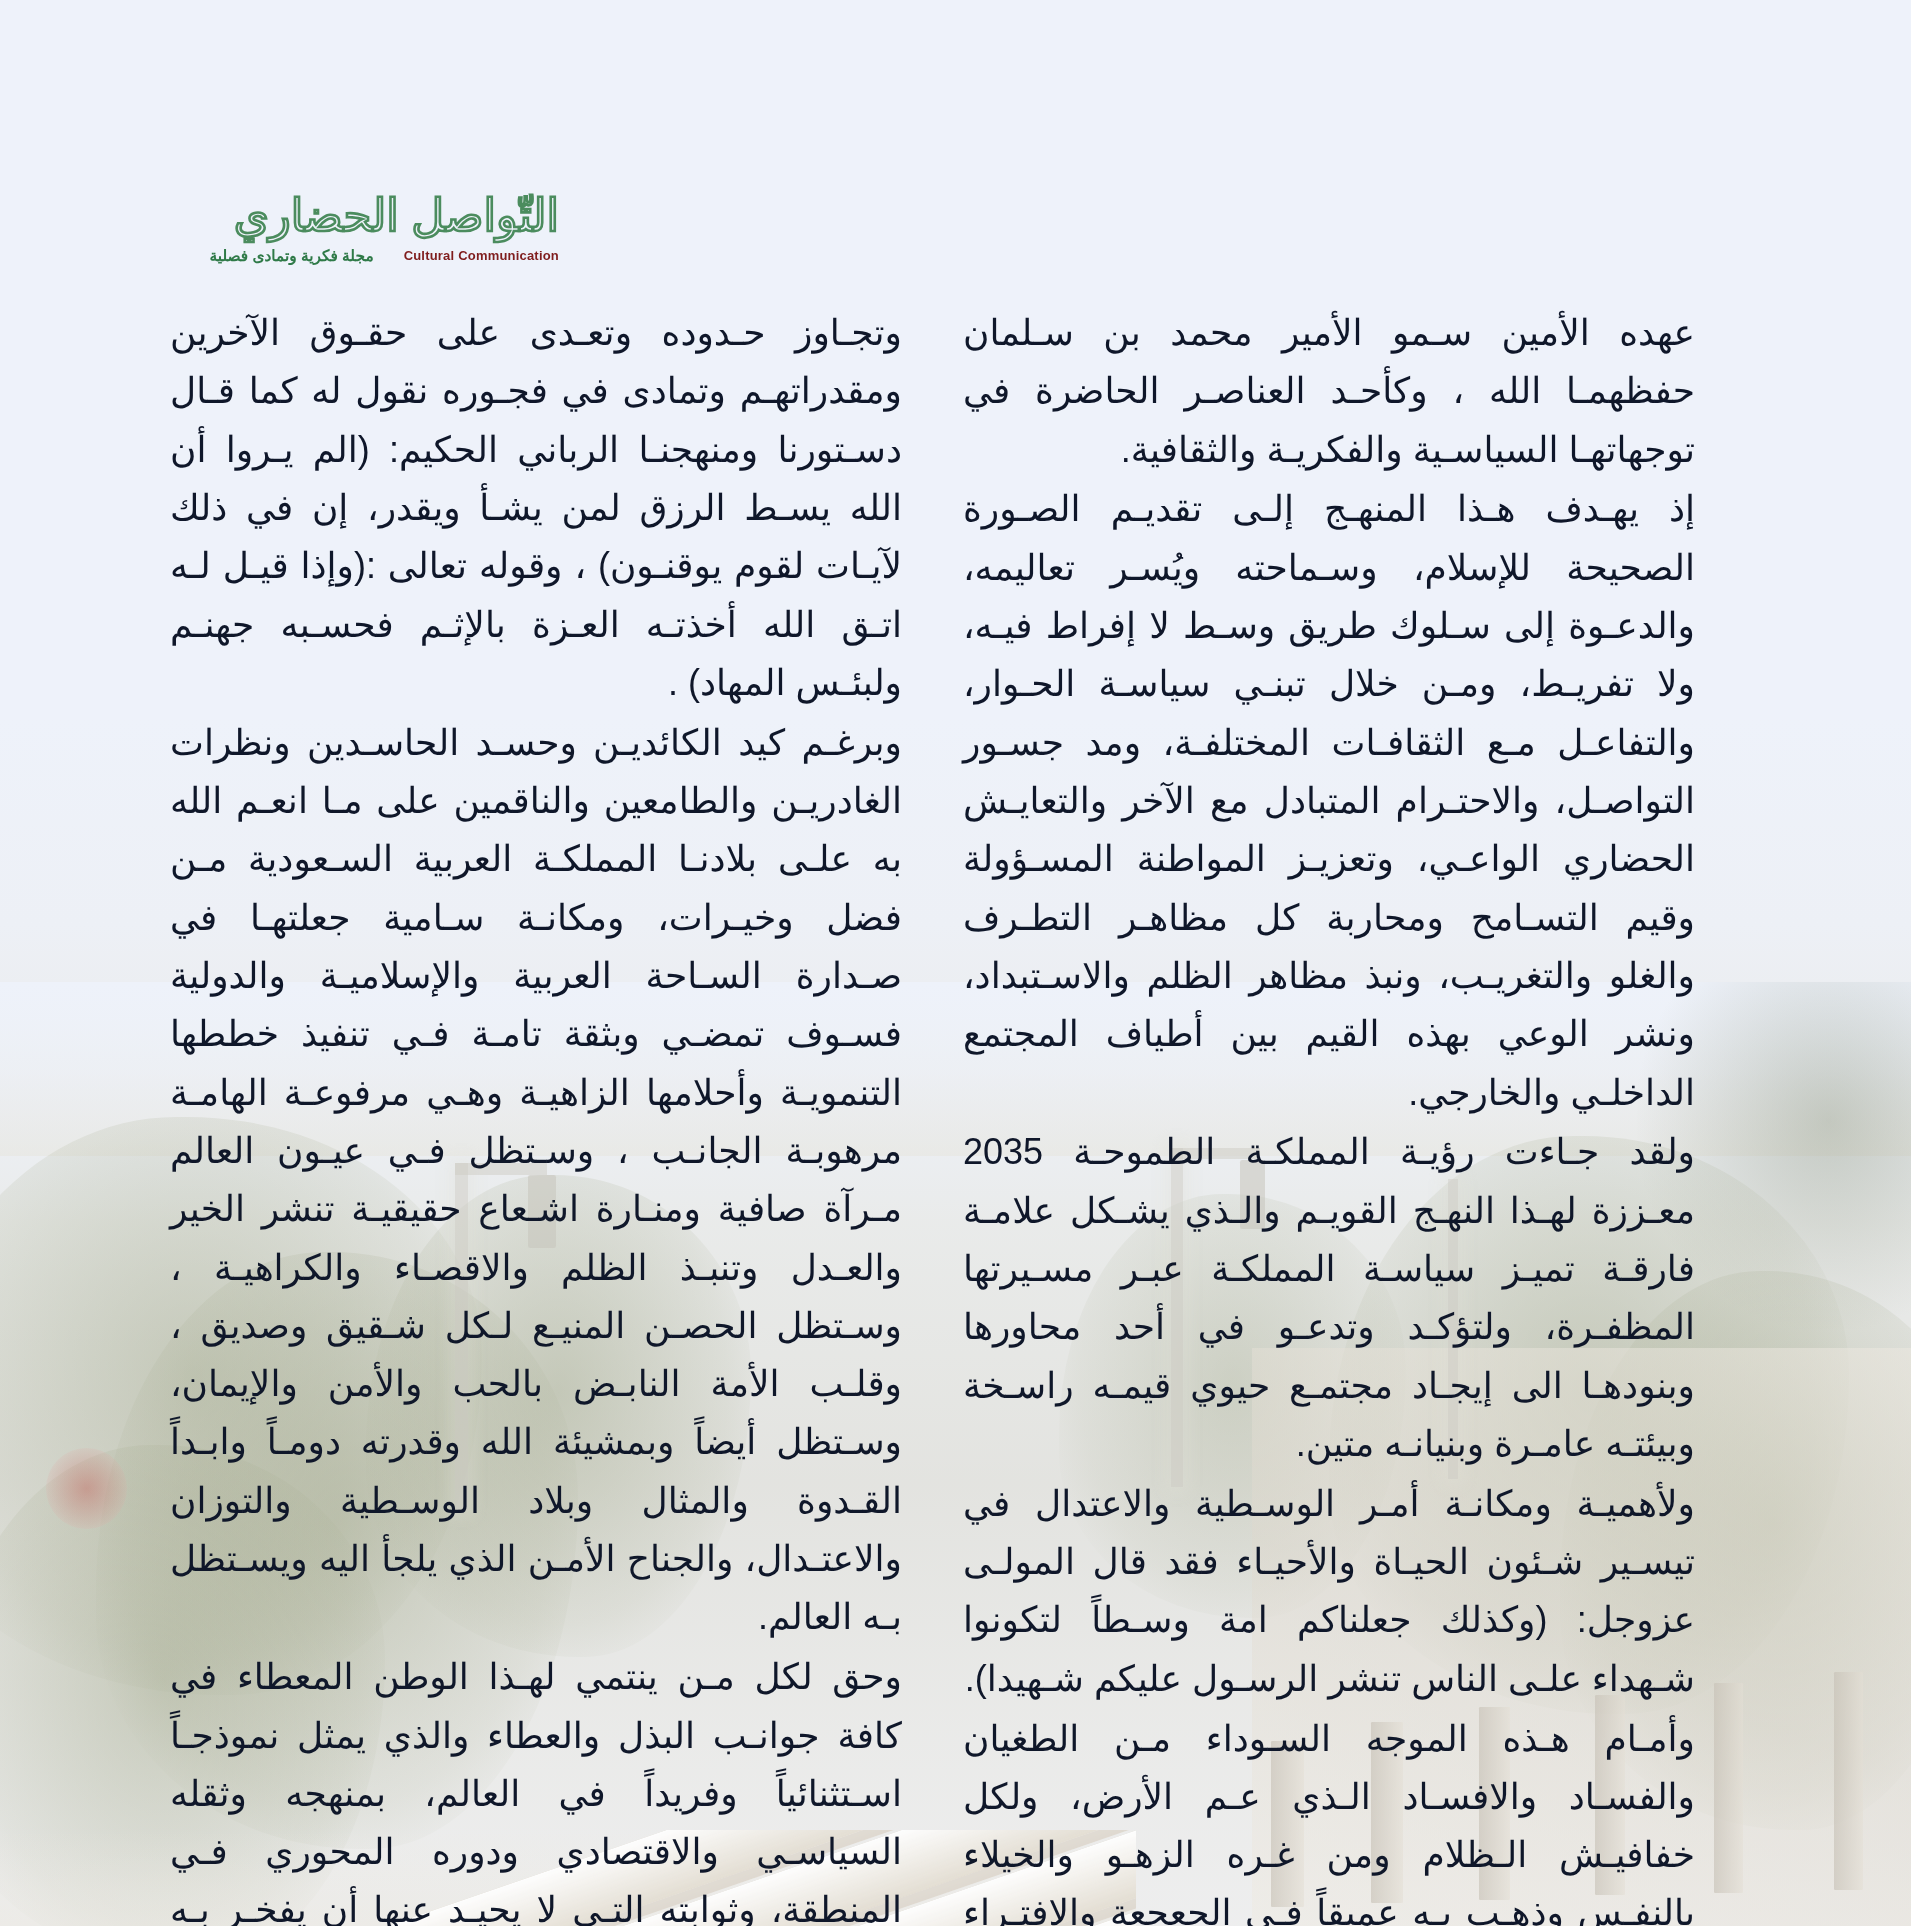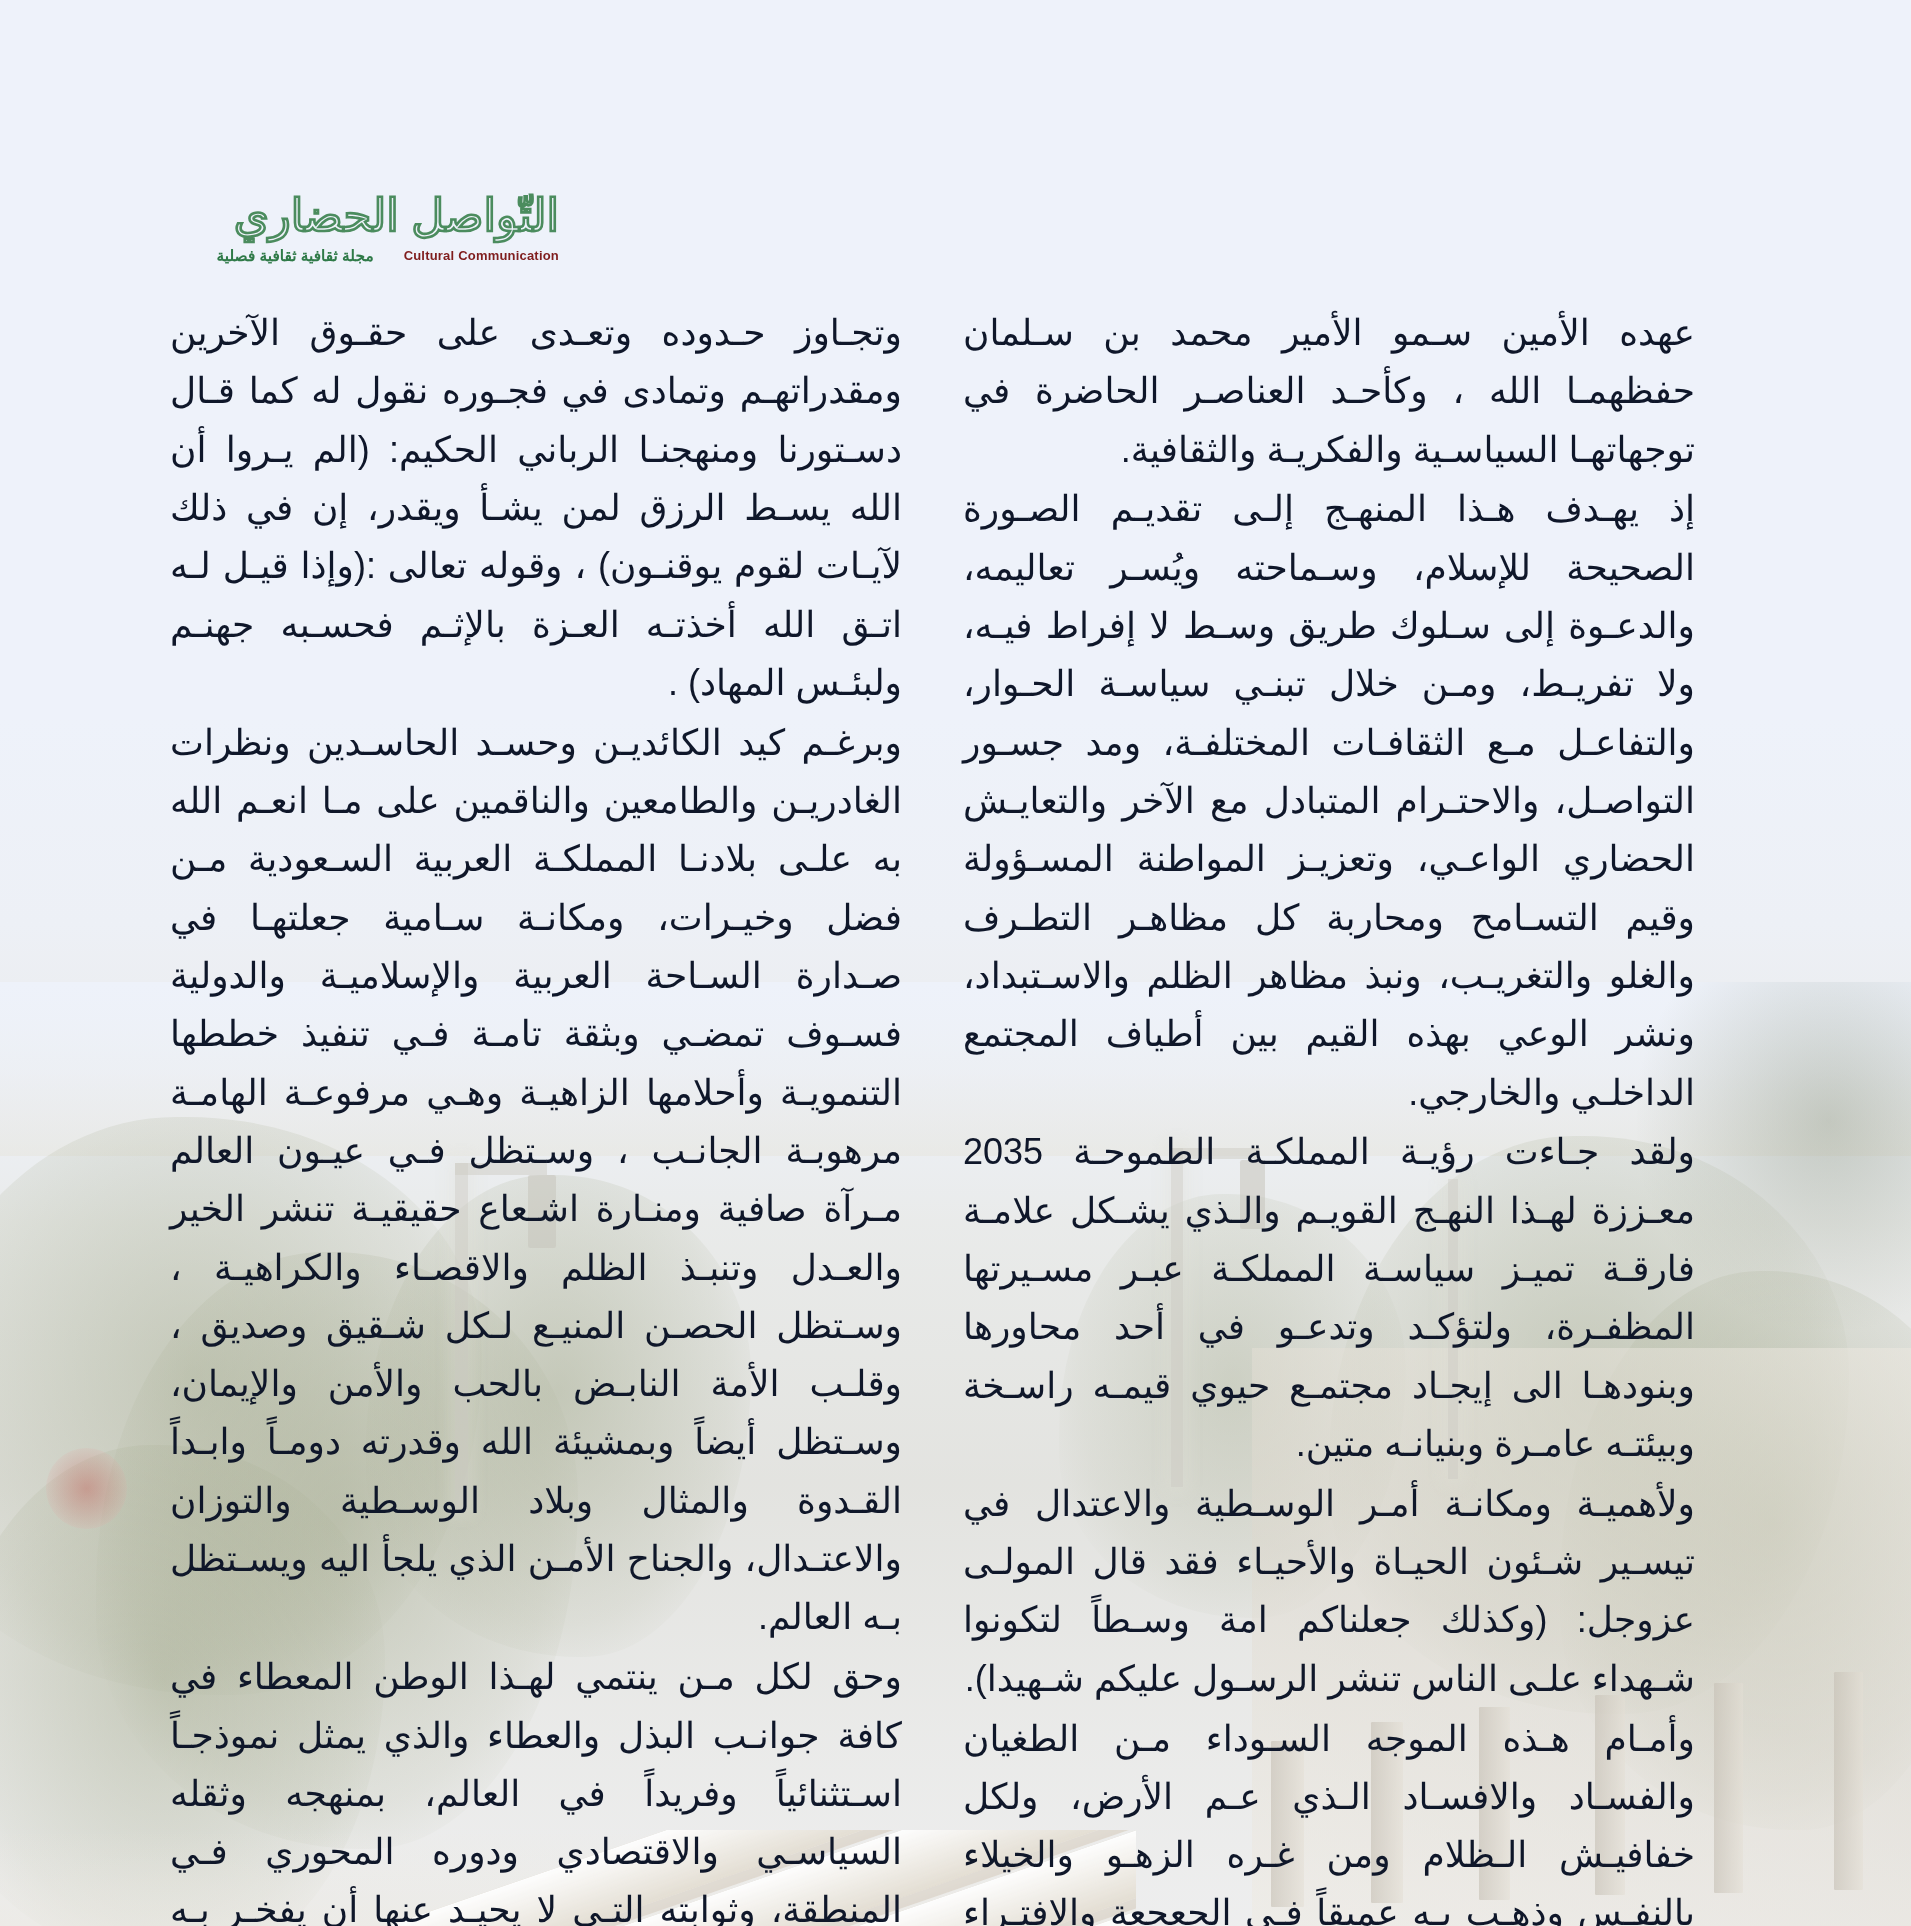--- a/index.html
+++ b/index.html
@@ -162,21 +162,21 @@
 
 </div>
 
 <div id="content">
 
   <div id="masthead">
     <div class="logo-wrap">
       <div class="logo-ar">التّواصل الحضاري</div>
       <div class="logo-sub-row">
         <span class="logo-sub-en">Cultural Communication</span>
-        <span class="logo-sub-ar">مجلة ثقافية ثقافية فصلية</span>
+        <span class="logo-sub-ar">مجلة فكرية وتمادى فصلية</span>
       </div>
     </div>
   </div>
 
   <div class="col" id="col-right">
     <p>عهده الأمين سـمو الأمير محمد بن سـلمان حفظهمـا الله ، وكأحـد العناصـر الحاضرة في توجهاتهـا السياسـية والفكريـة والثقافية.</p>
     <p>إذ يهـدف هـذا المنهـج إلـى تقديـم الصـورة الصحيحة للإسلام، وسـماحته ويُسـر تعاليمه، والدعـوة إلى سـلوك طريق وسـط لا إفراط فيـه، ولا تفريـط، ومـن خلال تبنـي سياسـة الحـوار، والتفاعـل مـع الثقافـات المختلفـة، ومد جسـور التواصـل، والاحتـرام المتبادل مع الآخر والتعايـش الحضاري الواعـي، وتعزيـز المواطنة المسـؤولة وقيم التسـامح ومحاربة كل مظاهـر التطـرف والغلو والتغريـب، ونبذ مظاهر الظلم والاسـتبداد، ونشر الوعي بهذه القيم بين أطياف المجتمع الداخلـي والخارجي.</p>
     <p>ولقد جـاءت رؤيـة المملكـة الطموحـة 2035 معـززة لهـذا النهـج القويـم والـذي يشـكل علامـة فارقـة تميـز سياسـة المملكـة عبـر مسـيرتها المظفـرة، ولتؤكـد وتدعـو في أحد محاورها وبنودهـا الى إيجـاد مجتمـع حيوي قيمـه راسـخة وبيئتـه عامـرة وبنيانـه متين.</p>
     <p>ولأهميـة ومكانـة أمـر الوسـطية والاعتدال في تيسـير شـئون الحيـاة والأحيـاء فقد قال المولـى عزوجل: (وكذلك جعلناكم امة وسـطاً لتكونوا شـهداء علـى الناس تنشر الرسـول عليكم شـهيدا).</p>
     <p>وأمـام هـذه الموجه السـوداء مـن الطغيان والفسـاد والافسـاد الـذي عـم الأرض، ولكل خفافيـش الـظلام ومن غـره الزهـو والخيلاء بالنفـس وذهـب بـه عميقاً فـي الجعجعة والافتـراء وتلفيـق التهـم والادعـاءات وكيل الاسـاءات لبلـد الإسلام والـسلام وأهلهـا، واسـتبدل الصـدق والوفـاء والأمانـة بالكذب والنفـاق والغـدر والخيانة، ولـكل مـن اعماه الحقـد والحسـد ولـم يرضى بما قسـمه الله له وينصـرف لمتابعة احواله وشـؤنه الخاصة</p>

